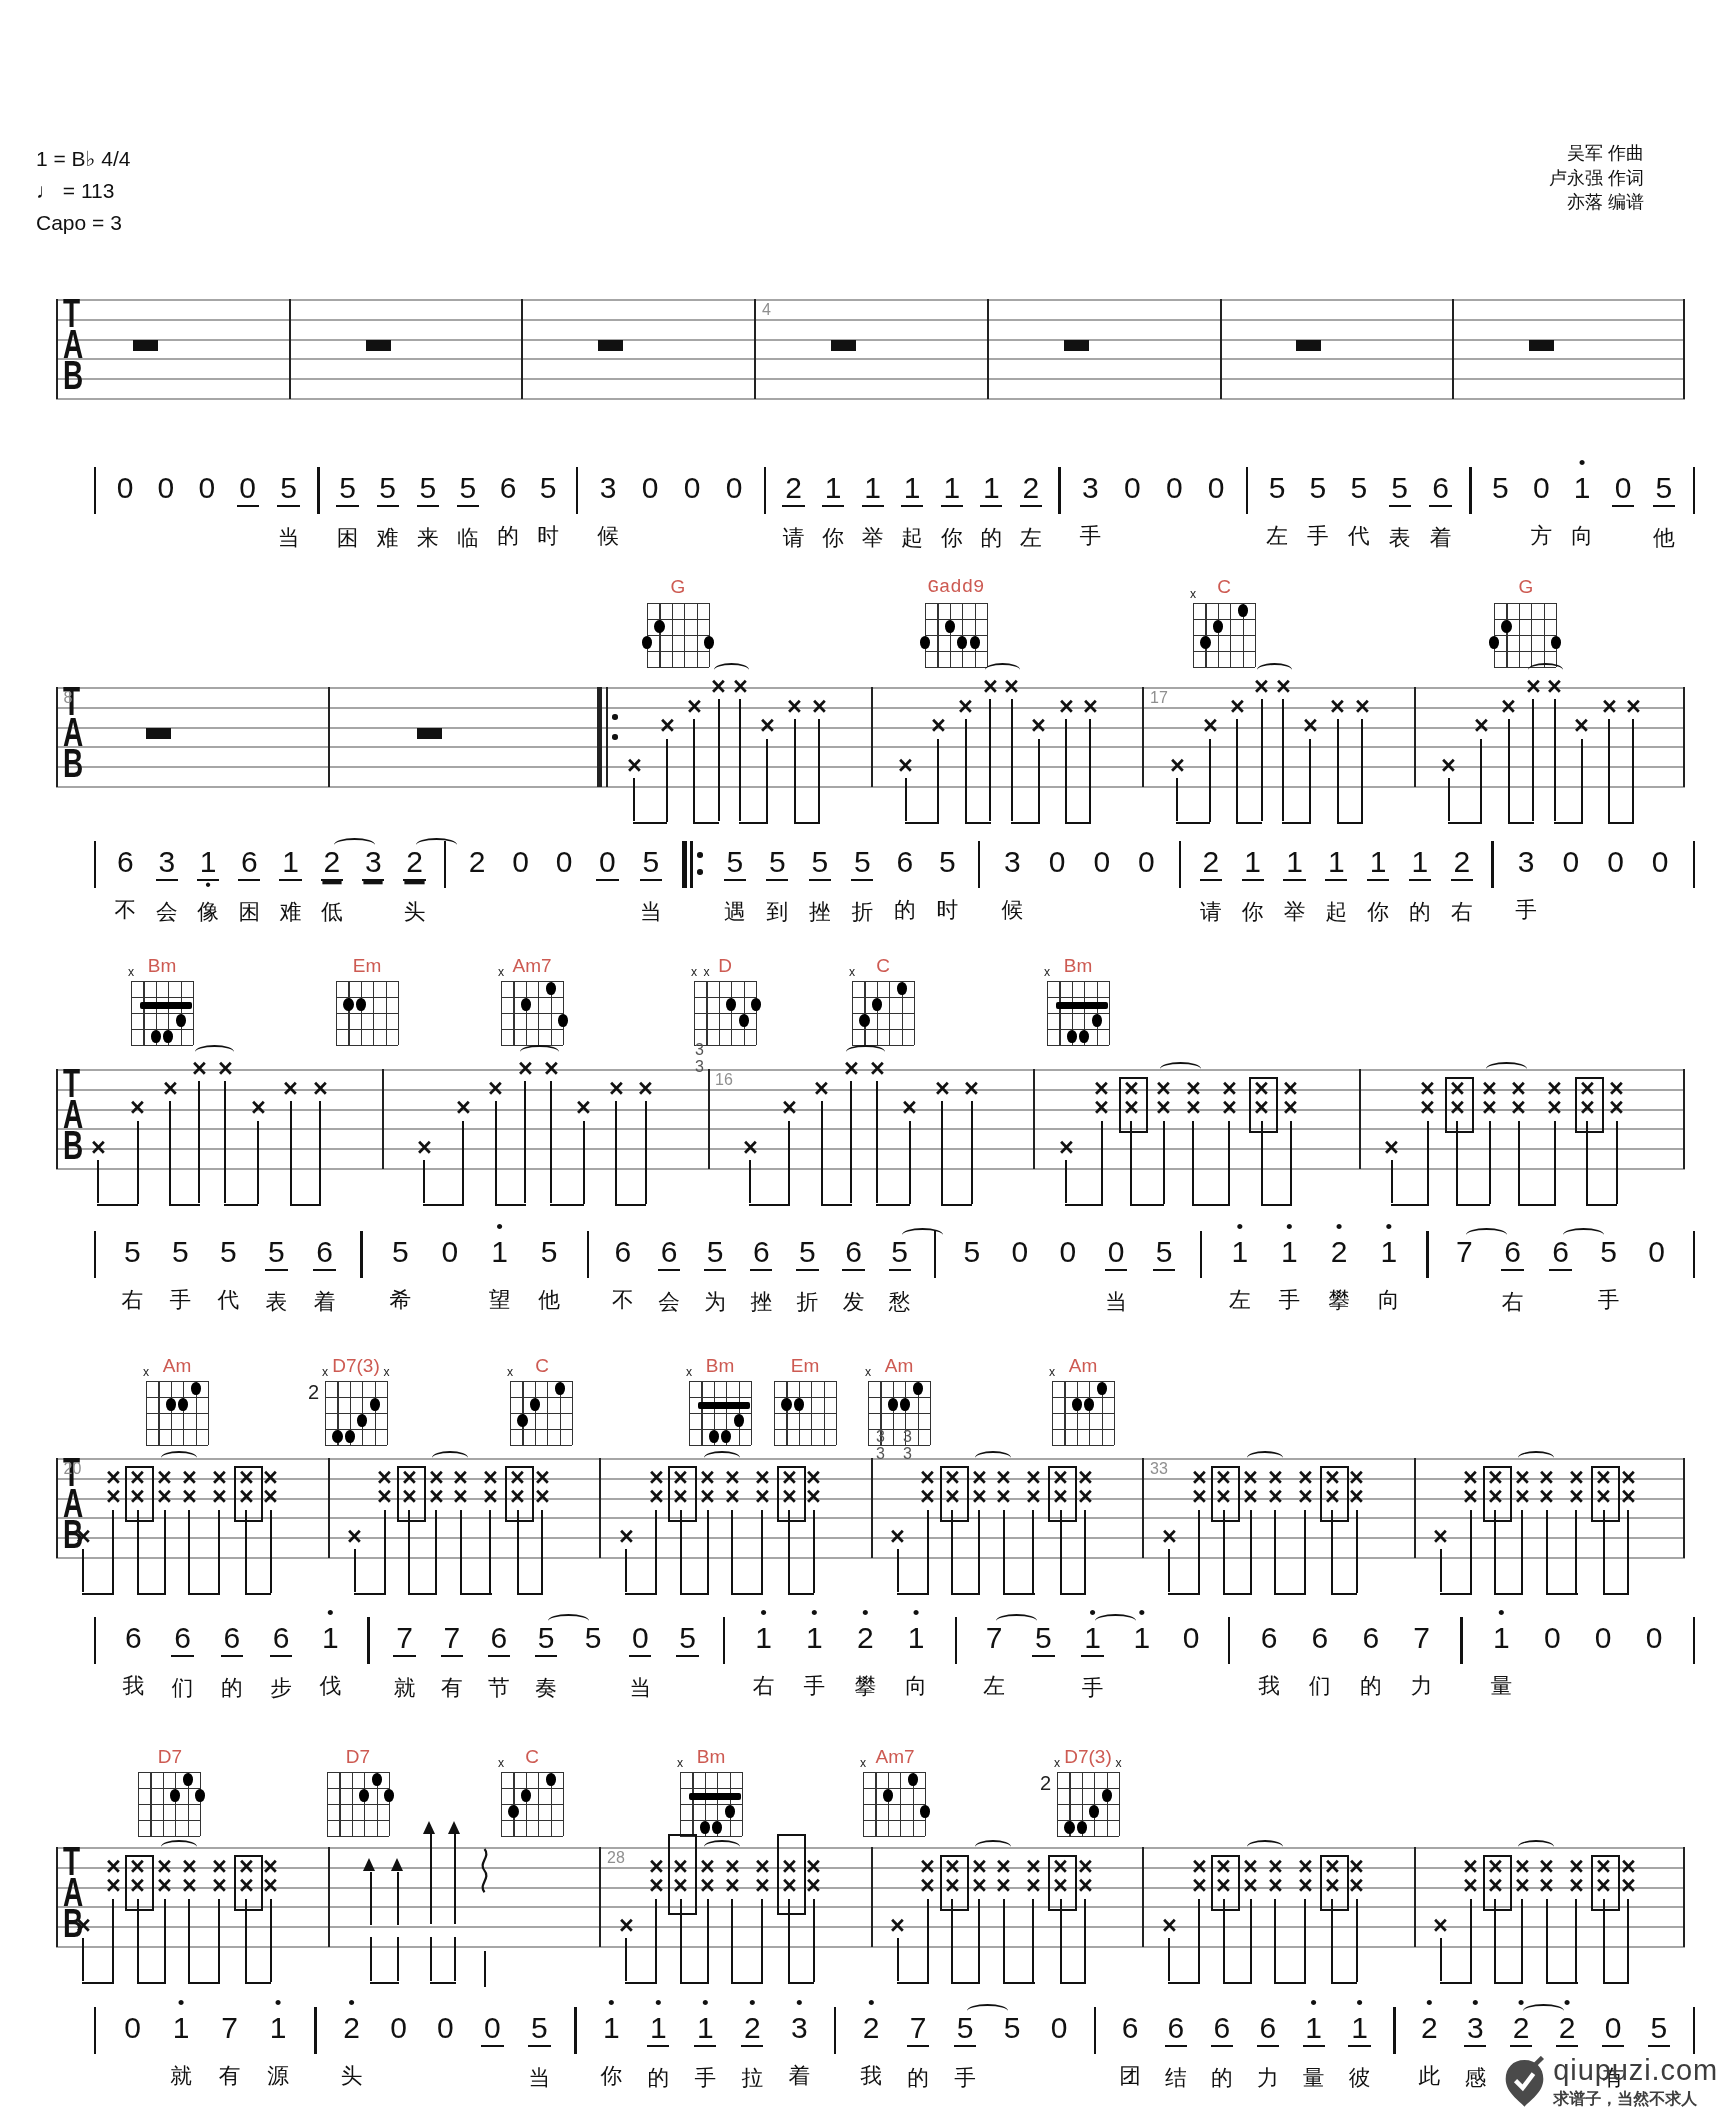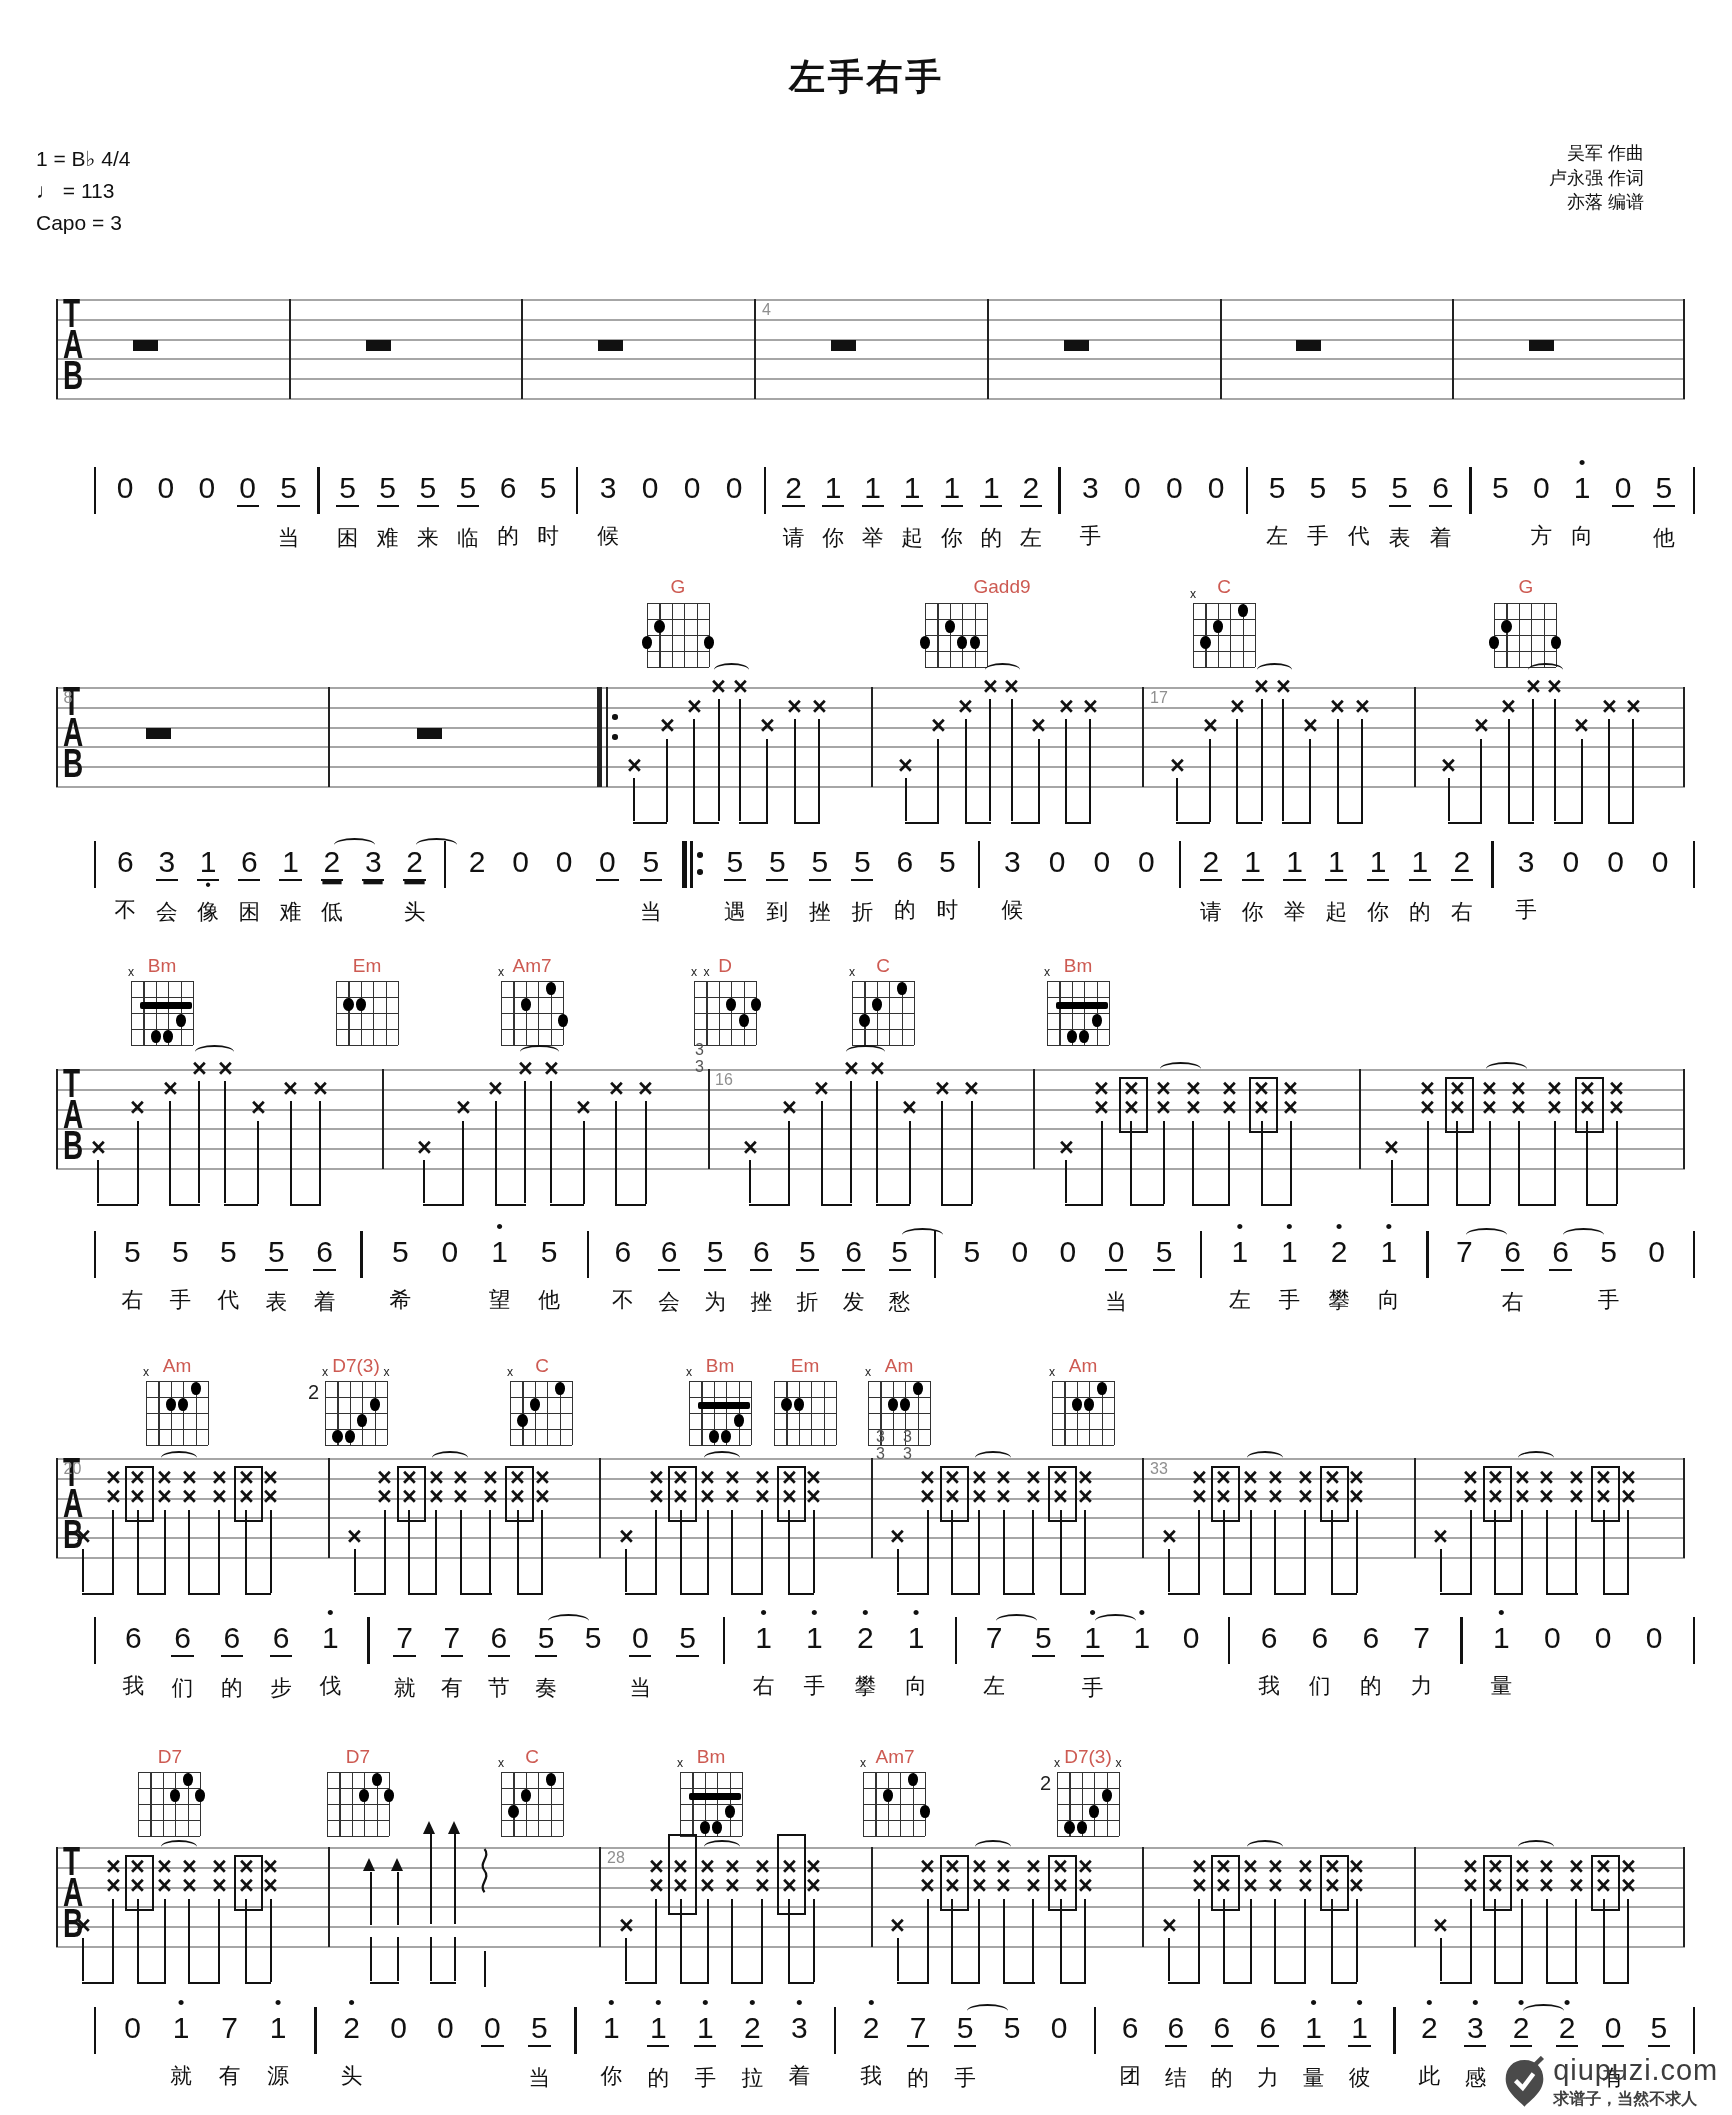--- a/index.html
+++ b/index.html
@@ -58,21 +58,20 @@
   
   .watermark{position:absolute;right:15px;bottom:5.6px;display:flex;align-items:center;color:#3d3d3d;}
   .wmtext{margin-left:7.5px;}
   .wmsite{font-size:29px;font-weight:normal;letter-spacing:0.9px;}
   .wmslogan{font-size:16px;font-weight:bold;margin-top:2.8px;}
 </style>
 </head>
 <body>
 
 <div class="page">
-  <div class="title">左手右手</div>
   <div class="meta key">1 = B♭ 4/4</div>
   <div class="meta tempo">♩ = 113</div>
   <div class="meta capo">Capo = 3</div>
   <div class="credits">
     <div>吴军 作曲</div>
     <div>卢永强 作词</div>
     <div>亦落 编谱</div>
   </div>
 
   <div id="score" style="position:absolute;left:0;top:0;width:100%;height:100%;">
@@ -353,21 +352,21 @@
         <div class="glv" style="left: 62px;"></div>
         <div class="glh" style="top: 0px;"></div>
         <div class="glh" style="top: 16px;"></div>
         <div class="glh" style="top: 32px;"></div>
         <div class="glh" style="top: 48px;"></div>
         <div class="glh" style="top: 64px;"></div>
         <div class="gdot" style="left: 7.3px; top: 17.4px;"></div>
         <div class="gdot" style="left: -5.2px; top: 33px;"></div>
         <div class="gdot" style="left: 57px; top: 33px;"></div>
       </div>
-      <div class="chlabel" style="left: 936px; top: 576px;">Gadd9</div>
+      <div class="chlabel" style="left: 890px; top: 576px; font-family: Liberation Mono, monospace;">Gadd9</div>
       <div class="chgrid" style="left: 925px; top: 603px;">
         <div class="glv" style="left: 0px;"></div>
         <div class="glv" style="left: 12.4px;"></div>
         <div class="glv" style="left: 25px;"></div>
         <div class="glv" style="left: 37px;"></div>
         <div class="glv" style="left: 50px;"></div>
         <div class="glv" style="left: 62px;"></div>
         <div class="glh" style="top: 0px;"></div>
         <div class="glh" style="top: 16px;"></div>
         <div class="glh" style="top: 32px;"></div>

